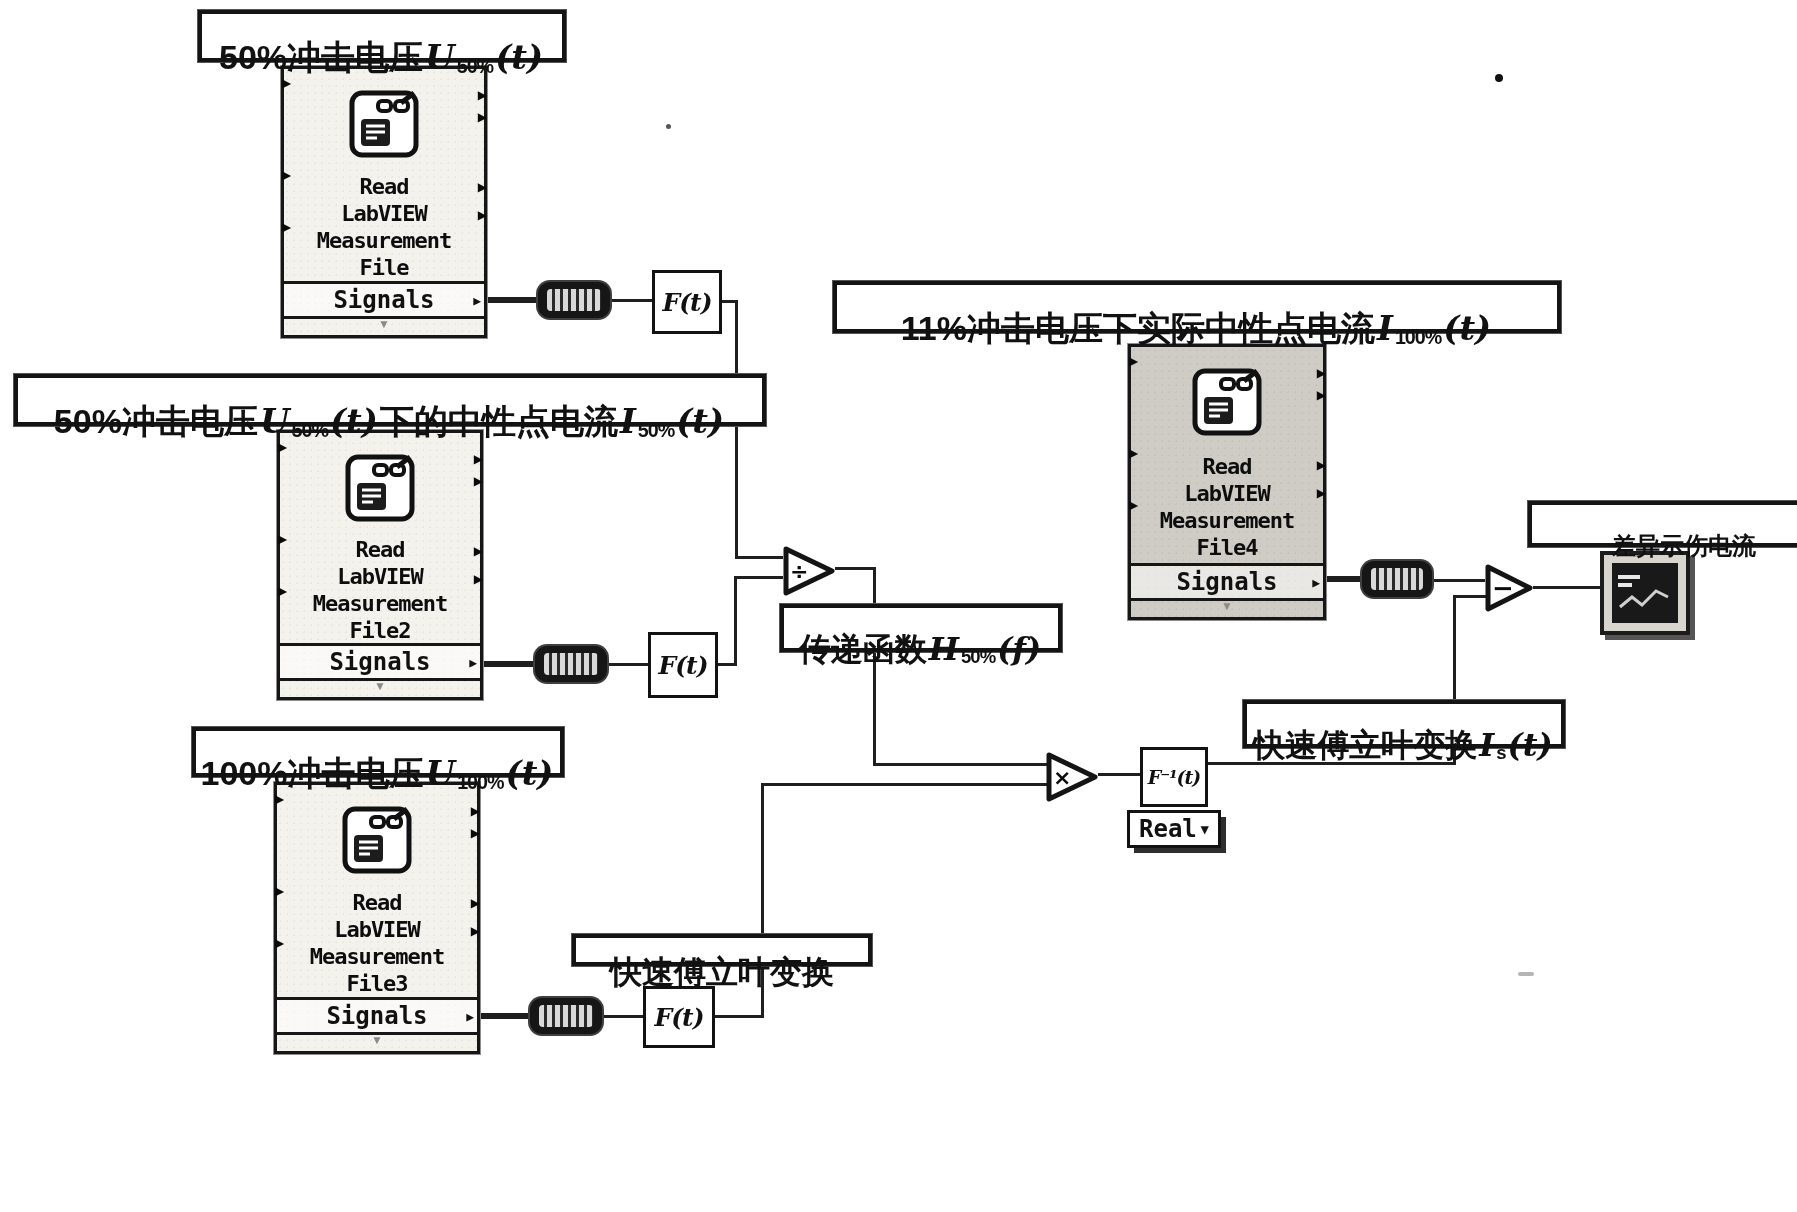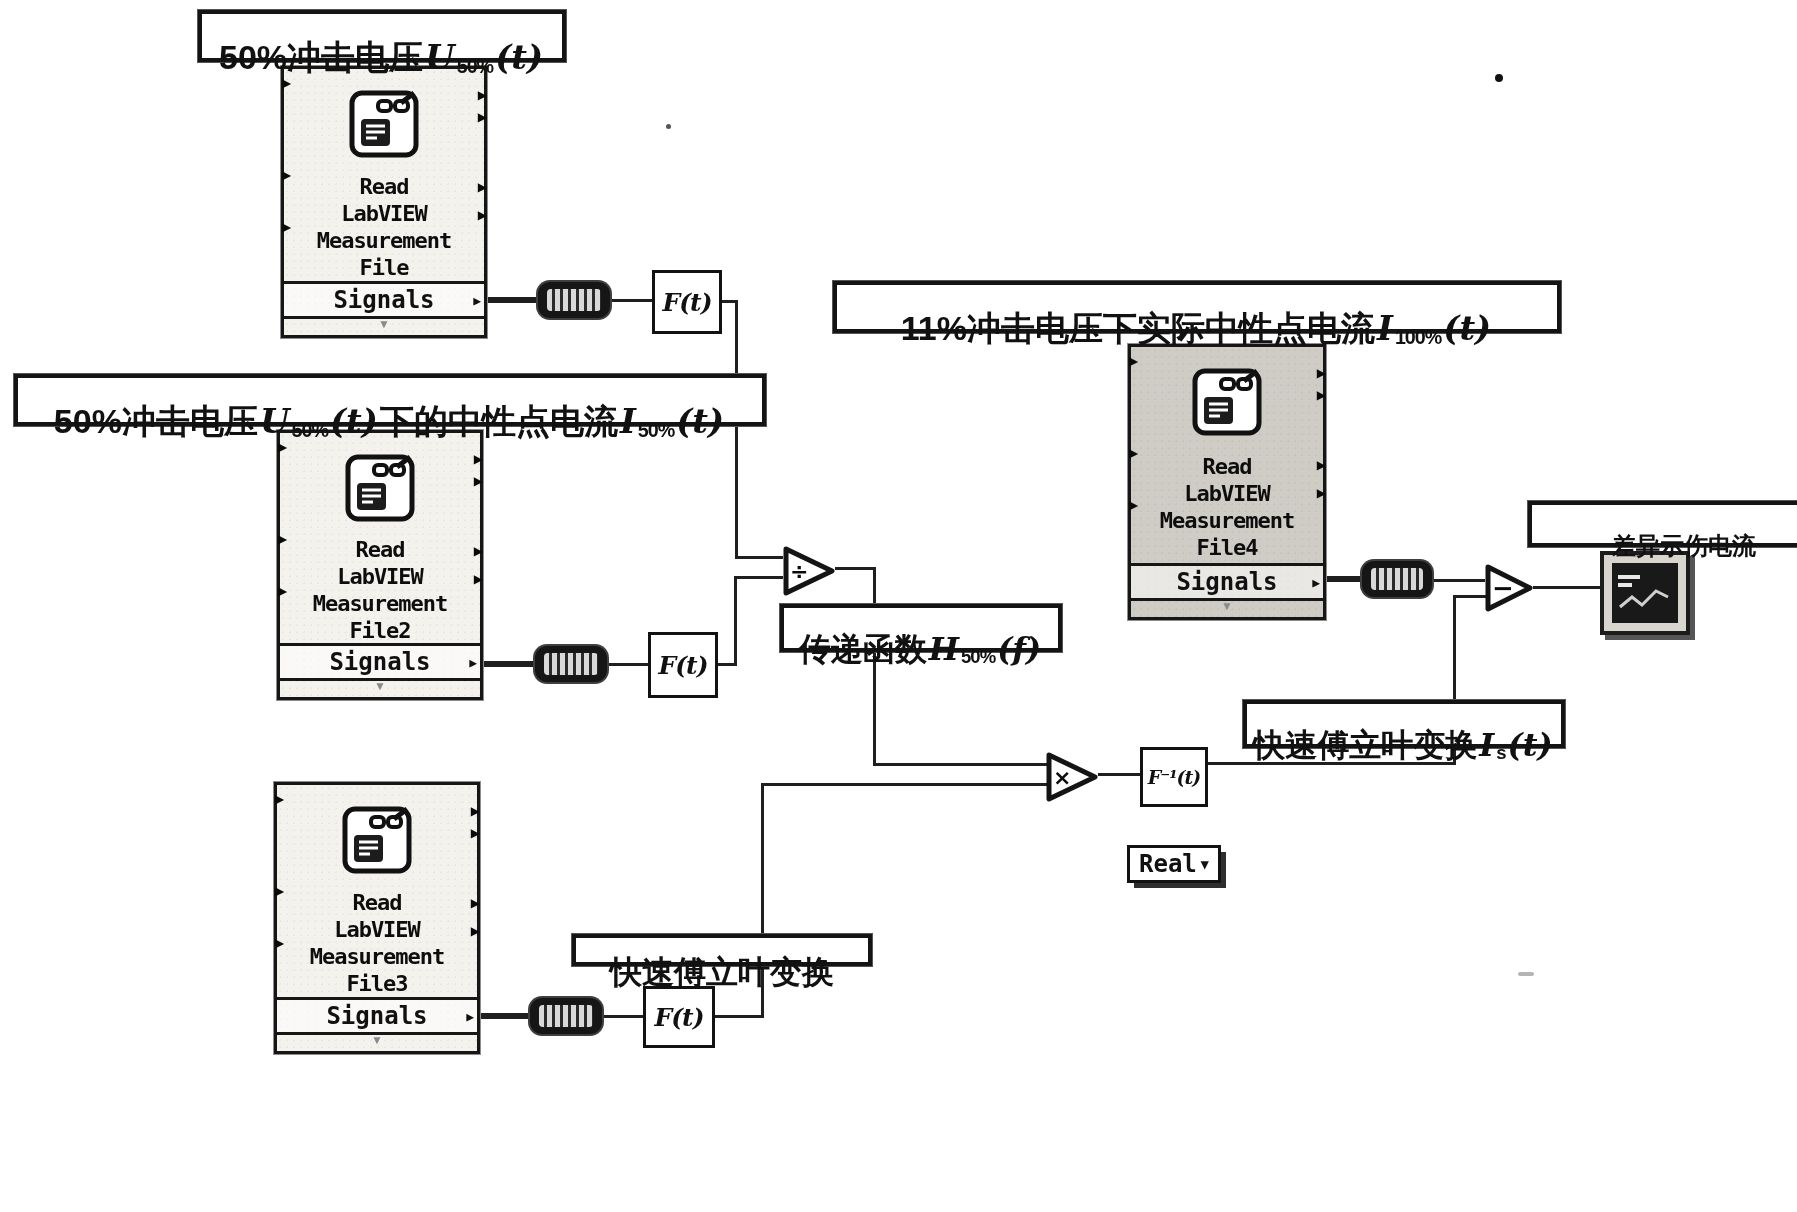--- a/index.html
+++ b/index.html
@@ -64,21 +64,21 @@
   }
   .conv .conv-in {
     position:absolute; left:9px; right:9px; top:7px; bottom:7px; border-radius:4px;
     background:repeating-linear-gradient(90deg,#d9d9d9 0 5px,#2a2a2a 5px 8px);
   }
   
   .real-dd {
     position:absolute; box-sizing:border-box; background:#fff; border:3px solid #121212;
     box-shadow:6px 6px 0 -1px #2e2e2e;
     display:flex; align-items:center; justify-content:space-between; padding:12px 9px;
-    font:700 24px "DejaVu Sans Mono", monospace; z-index:3;margin-top:35px;
+    font:700 24px "DejaVu Sans Mono", monospace; z-index:3;
   }
   .real-dd .caret { font-size:14px; }
   
   .indicator {
     position:absolute; box-sizing:border-box; background:#d8d5cf; border:4px solid #1c1c1c;
     box-shadow:5px 5px 0 #555; z-index:3;
   }
   .indicator .screen { position:absolute; left:8px; right:8px; top:8px; bottom:8px; background:#191919; }
   
   .caption {
@@ -117,20 +117,23 @@
   <div class="w" style="left:1326px;top:576px;width:36px;height:6px"></div>
   <div class="w" style="left:1432px;top:579px;width:53px;height:3px"></div>
   <div class="w" style="left:1533px;top:586px;width:69px;height:3px"></div>
 
   <div class="lbl" style="left:198px;top:10px;width:368px;height:52px">
       <span class="parts"><span>50%冲击电压</span><span class="p-it">U</span><span class="p-sub">50%</span><span class="p-it">(t)</span></span>
     </div>
   <div class="lbl" style="left:14px;top:374px;width:752px;height:52px">
       <span class="parts"><span>50%冲击电压</span><span class="p-it">U</span><span class="p-sub">50%</span><span class="p-it">(t)</span><span>下的中性点电流</span><span class="p-it">I</span><span class="p-sub">50%</span><span class="p-it">(t)</span></span>
     </div>
+  <div class="lbl" style="left:192px;top:727px;width:372px;height:50px">
+      <span class="parts"><span>100%冲击电压</span><span class="p-it">U</span><span class="p-sub">100%</span><span class="p-it">(t)</span></span>
+    </div>
   <div class="lbl" style="left:833px;top:281px;width:728px;height:52px">
       <span class="parts"><span>11%冲击电压下实际中性点电流</span><span class="p-it">I</span><span class="p-sub">100%</span><span class="p-it">(t)</span></span>
     </div>
   <div class="lbl" style="left:780px;top:604px;width:282px;height:48px;font-size:32px">
       <span class="parts"><span>传递函数</span><span class="p-it">H</span><span class="p-sub">50%</span><span class="p-it">(f)</span></span>
     </div>
   <div class="lbl" style="left:572px;top:934px;width:300px;height:32px;font-size:32px">
       <span class="parts"><span>快速傅立叶变换</span></span>
     </div>
   <div class="lbl" style="left:1243px;top:700px;width:322px;height:48px;font-size:32px">

